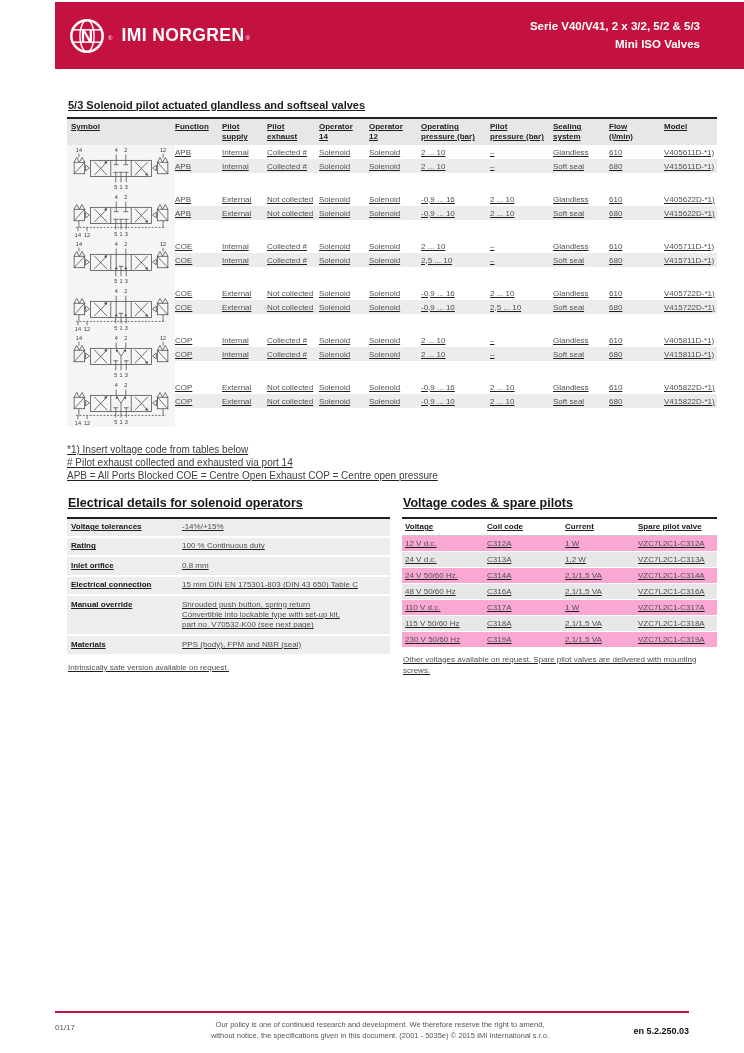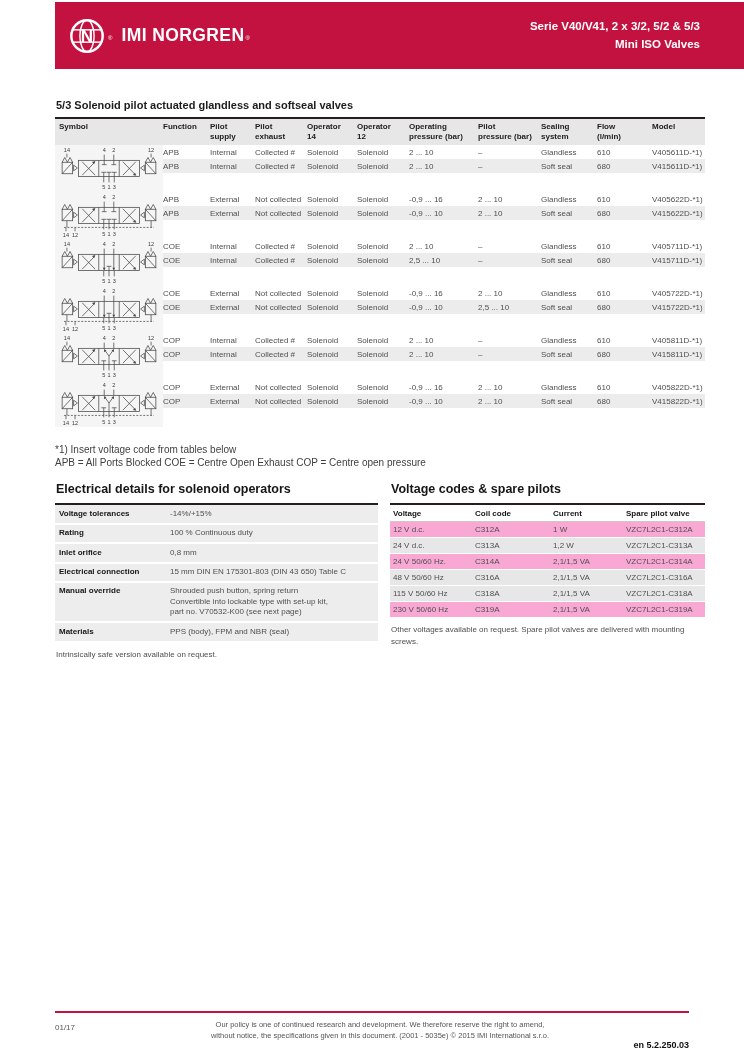--- a/index.html
+++ b/index.html
@@ -11,21 +11,21 @@
           display:flex;align-items:center;justify-content:space-between;
           padding:0 44px 0 13px;box-sizing:border-box;}
   .brand{display:flex;align-items:center;color:#fff;}
   .brand svg{display:block;}
   .brand-name{font-size:17.5px;font-weight:bold;letter-spacing:.4px;margin-left:9px;}
   .reg{font-size:6px;vertical-align:sub;align-self:flex-end;margin:0 0 14px 1px;}
   .reg2{font-size:6px;align-self:flex-end;margin:0 0 14px 2px;}
   .banner-right{text-align:right;color:#fff;font-weight:bold;font-size:11.5px;line-height:1.55;}
 
   
-  .content{position:absolute;left:55px;top:99px;width:650px;}
+  .content{position:absolute;left:67px;top:99px;width:650px;text-decoration:underline;}
   .sec-title{font-size:11px;font-weight:bold;margin:0 0 6px 1px;color:#1c1c1c;}
 
   table{border-collapse:collapse;table-layout:fixed;}
   .vtable{width:650px;font-size:8px;}
   .vtable thead th{background:#e7e7e7;border-top:2px solid #231f20;font-weight:bold;text-align:left;
                    vertical-align:top;padding:3px 2px 3px 0;line-height:1.25;white-space:pre-line;color:#1c1c1c;}
   .vtable thead th:first-child{padding-left:4px;}
   .vtable td{font-size:8px;color:#4f4f4f;padding:0 2px 0 0;vertical-align:middle;height:14px;white-space:nowrap;overflow:hidden;}
   .vtable tr.alt td{background:#ececec;}
   .vtable tr.sp td{height:19px;background:#fff;}
@@ -52,21 +52,21 @@
   .qtable tr.r-odd td{background:#e7e7e7;}
 
   .note{font-size:8px;color:#4f4f4f;margin:6px 0 0 1px;line-height:1.4;}
 
   
   .footer{position:absolute;left:55px;top:1011px;width:650px;}
   .footer-line{width:634px;height:2px;background:#c41240;}
   .footer-row{position:relative;margin-top:7px;height:24px;}
   .f-date{position:absolute;left:0;top:3px;font-size:8px;color:#555;}
   .f-policy{display:block;width:440px;margin:0 auto;text-align:center;font-size:7.5px;color:#555;line-height:1.4;}
-  .f-code{position:absolute;right:16px;top:20px;font-size:9px;font-weight:bold;color:#111;}
+  .f-code{position:absolute;right:16px;top:6px;font-size:9px;font-weight:bold;color:#111;}
 </style>
 </head>
 <body>
 
 <div class="page">
 
   <header class="banner" id="banner" style="background: rgb(196, 18, 64);">
     <div class="brand">
       <svg width="38" height="38" viewBox="0 0 40 40">
         <circle cx="20" cy="20" r="16.5" fill="none" stroke="#fff" stroke-width="2.6"></circle>
@@ -555,20 +555,21 @@
             <td>V415822D-*1)</td>
           </tr>
           <tr class="sp">
             <td colspan="10"></td>
           </tr>
         </tbody>
     </table>
 
     <div class="footnotes">
       <div>*1) Insert voltage code from tables below</div>
+      <div># Pilot exhaust collected and exhausted via port 14</div>
       <div>APB = All Ports Blocked COE = Centre Open Exhaust COP = Centre open pressure</div>
     </div>
 
     <div class="cols">
       <section class="elec">
         <h2 class="sub-title">Electrical details for solenoid operators</h2>
         <table class="etable">
           <colgroup>
               <col style="width:115px">
               <col style="width:208px">
@@ -640,20 +641,26 @@
                 <td>C314A</td>
                 <td>2,1/1,5 VA</td>
                 <td>VZC7L2C1-C314A</td>
               </tr>
               <tr class="r-odd">
                 <td>48 V 50/60 Hz</td>
                 <td>C316A</td>
                 <td>2,1/1,5 VA</td>
                 <td>VZC7L2C1-C316A</td>
               </tr>
+              <tr class="r-even">
+                <td>110 V d.c.</td>
+                <td>C317A</td>
+                <td>1 W</td>
+                <td>VZC7L2C1-C317A</td>
+              </tr>
               <tr class="r-odd">
                 <td>115 V 50/60 Hz</td>
                 <td>C318A</td>
                 <td>2,1/1,5 VA</td>
                 <td>VZC7L2C1-C318A</td>
               </tr>
               <tr class="r-even">
                 <td>230 V 50/60 Hz</td>
                 <td>C319A</td>
                 <td>2,1/1,5 VA</td>

